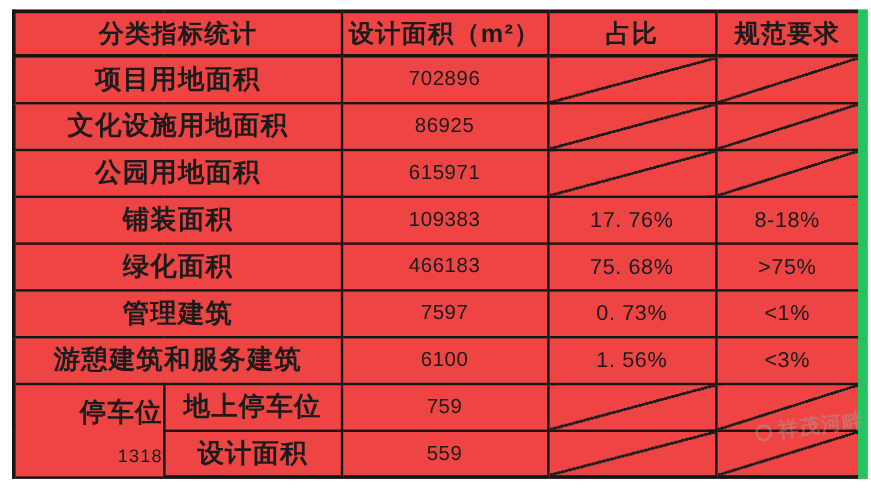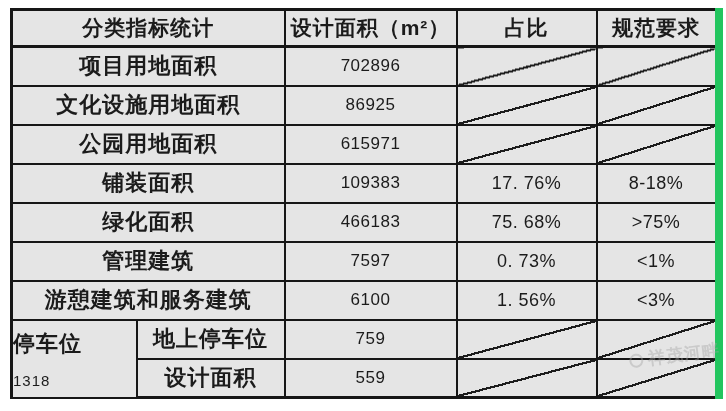--- a/index.html
+++ b/index.html
@@ -11,21 +11,21 @@
     overflow: hidden;
   }
   .page { position: absolute; inset: 0; background: #fff; }
 
   table.stats {
     position: absolute;
     left: 10px; top: 8px;
     width: 707px; height: 296px;
     border-collapse: collapse;
     table-layout: fixed;
-    background: #e5e5e5;
+    background: #ef4444;
   }
   table.stats td {
     border: 2px solid #161616;
     text-align: center;
     vertical-align: middle;
     padding: 0;
     color: #1b1b1b;
     overflow: hidden;
   }
   table.stats tr.hdr td { border-bottom: 3px solid #161616; }
@@ -62,21 +62,21 @@
     background-image: linear-gradient(to bottom right,
       transparent calc(50% - 1.1px),
       #1c1c1c calc(50% - 1.1px),
       #1c1c1c calc(50% + 1.1px),
       transparent calc(50% + 1.1px));
   }
 
   .parking-cell-inner {
     display: flex;
     flex-direction: column;
-    align-items: flex-start;
+    align-items: flex-end;
     justify-content: center;
     gap: 13px;
   }
   .parking-total {
     font-weight: normal;
     font-size: 15px;
     letter-spacing: 1px;
   }
 
   

